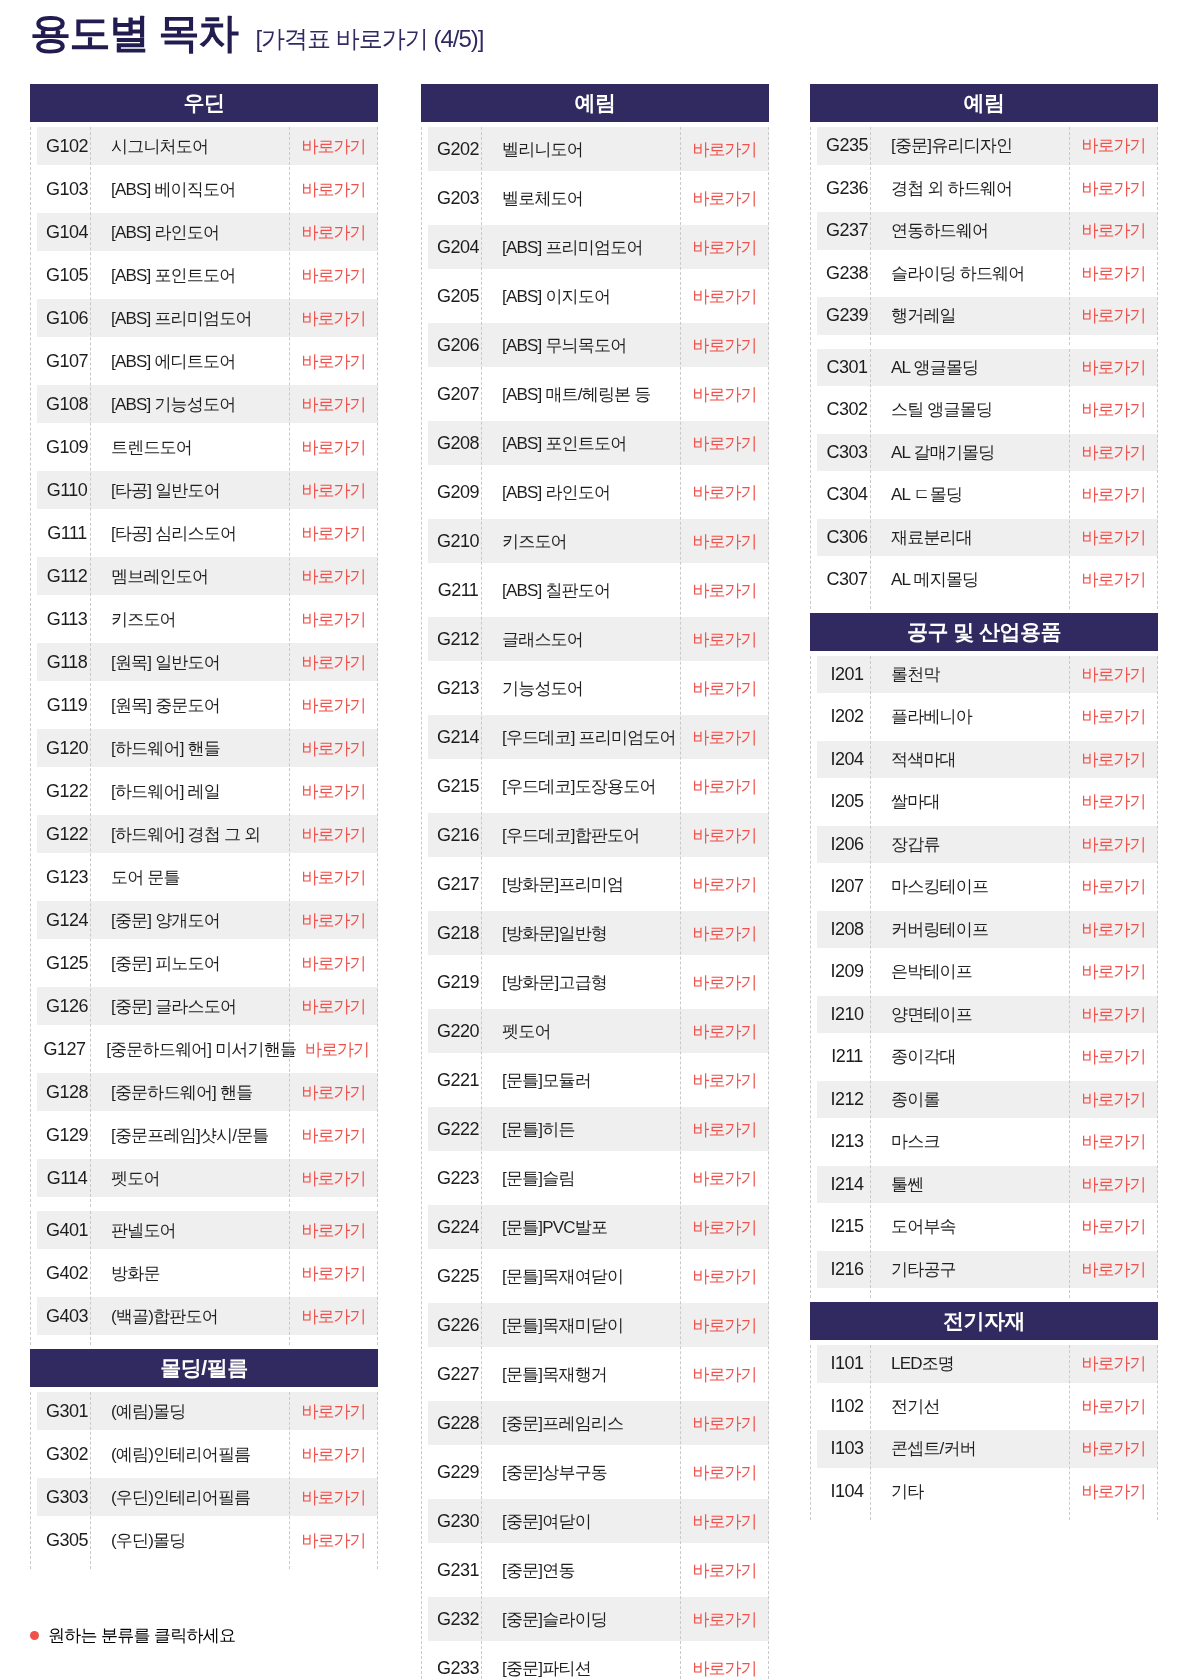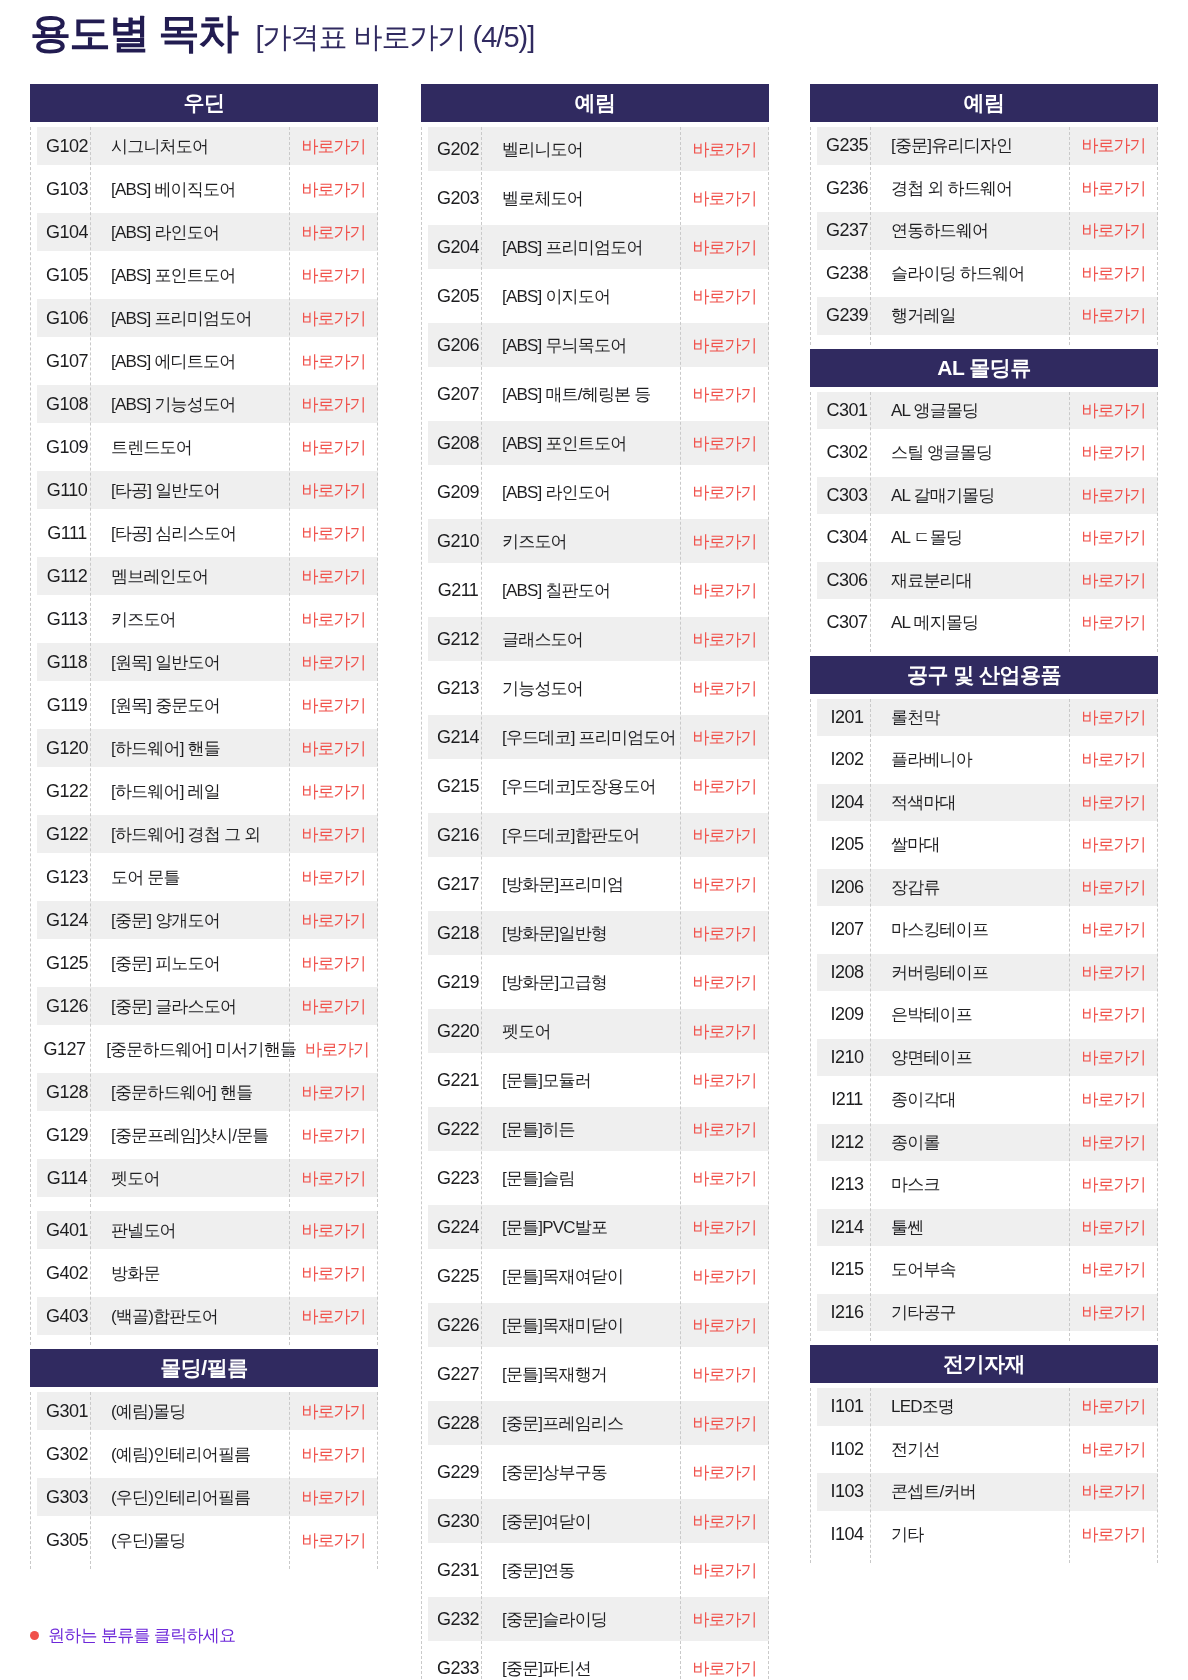--- a/index.html
+++ b/index.html
@@ -1,39 +1,39 @@
 <!DOCTYPE html>
 <html style="--navy: #302a60; --title: #221c51; --red: #f0514b; --rowbg: #efefef; --dash: #c9c9c9;"><head>
 <meta charset="utf-8">
 <style>
   html,body{margin:0;padding:0;background:#ffffff;}
   body{width:1188px;height:1680px;font-family:"Liberation Sans","DejaVu Sans",sans-serif;}
   .page{position:relative;width:1188px;height:1680px;background:#fff;overflow:hidden;}
   .titlebar{position:absolute;left:30px;top:6px;display:flex;align-items:baseline;gap:18px;white-space:nowrap;}
   .title{font-size:41px;font-weight:bold;color:var(--title,#221c51);letter-spacing:-1.5px;}
-  .subtitle{font-size:29px;color:var(--navy,#302a60);letter-spacing:-1px;}
+  .subtitle{font-size:24px;color:var(--navy,#302a60);letter-spacing:-1px;}
   .col{position:absolute;top:84px;width:348px;}
   .col-0{left:30px}.col-1{left:421px}.col-2{left:810px}
   .sec{margin-top:0;}
   .sec + .sec{margin-top:14px;}
   .sec-header{height:38px;background:var(--navy,#302a60);color:#fff;display:flex;align-items:center;justify-content:center;font-size:21px;font-weight:bold;letter-spacing:-0.5px;text-align:center;}
   .sec-body{position:relative;padding-left:7px;}
   .vline{position:absolute;top:0;bottom:-10px;width:0;border-left:1px dashed var(--dash,#c9c9c9);pointer-events:none;}
   .vl-0{left:0}.vl-1{left:60px}.vl-2{left:259px}.vl-3{right:0}
   .row{display:flex;align-items:center;margin-top:5px;}
   .col-0 .row{height:38px}
   .col-1 .row{height:44px}
   .col-2 .row{height:37.5px}
   .row.stripe{background:var(--rowbg,#efefef);}
   .code{width:60px;text-align:center;font-size:18px;color:#1c1c1e;letter-spacing:-0.5px;}
   .label{flex:1;padding-left:14px;font-size:17px;color:#1f1f21;letter-spacing:-0.8px;white-space:nowrap;}
   .go{width:89px;text-align:center;font-size:17px;color:var(--red,#f0514b);letter-spacing:-1px;cursor:pointer;}
   .footer{position:absolute;left:30px;top:1624px;display:flex;align-items:center;gap:9px;}
   .footer .dot{width:9px;height:9px;border-radius:50%;background:var(--red,#f0514b);}
-  .footer .txt{font-size:17px;color:#6d28d9;letter-spacing:-0.7px;}
+  .footer .txt{font-size:17px;color:#000000;letter-spacing:-0.7px;}
 </style>
 </head>
 <body>
 
 <div class="page">
   <div class="titlebar">
     <span class="title">용도별 목차</span>
     <span class="subtitle">[가격표 바로가기 (4/5)]</span>
   </div>
 
@@ -430,21 +430,20 @@
             <div class="label">행거레일</div>
             <div class="go">바로가기</div>
           </div>
           <div class="vline vl-0"></div>
           <div class="vline vl-1"></div>
           <div class="vline vl-2"></div>
           <div class="vline vl-3"></div>
         </div>
       </div>
       <div class="sec">
-        <div class="sec-header">AL 몰딩류</div>
         <div class="sec-body">
           <div class="row stripe">
             <div class="code">C301</div>
             <div class="label">AL 앵글몰딩</div>
             <div class="go">바로가기</div>
           </div>
           <div class="row">
             <div class="code">C302</div>
             <div class="label">스틸 앵글몰딩</div>
             <div class="go">바로가기</div>

